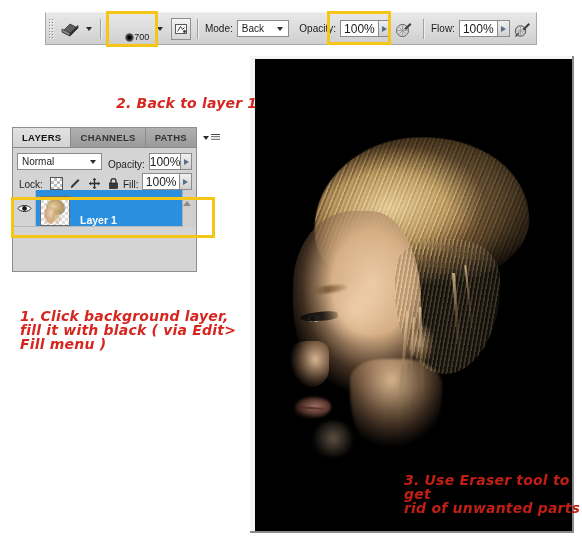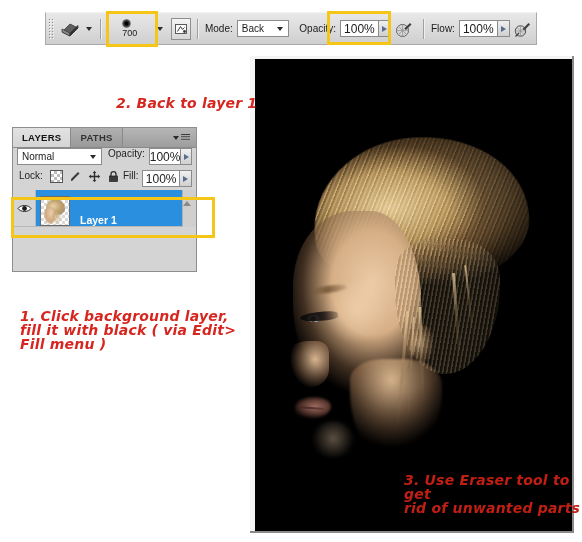--- a/index.html
+++ b/index.html
@@ -79,22 +79,22 @@
   }
   .brush-preset {
     display: flex;
     align-items: center;
     margin-left: 14px;
   }
   .brush-thumb {
     width: 30px;
     height: 26px;
     display: flex;
-    flex-direction: column;
-    align-items: flex-start;
+    flex-direction: row;
+    align-items: flex-end;
     justify-content: center;
   }
   .brush-dot {
     width: 9px; height: 9px;
     border-radius: 50%;
     background: radial-gradient(circle, #000 20%, #555 55%, rgba(120,120,120,0) 85%);
   }
   .brush-size-label {
     font-size: 9px;
     line-height: 9px;
@@ -207,21 +207,21 @@
     border-top: 4px solid #2b2b2b;
   }
   .menu-lines {
     width: 9px; height: 7px;
     background-image: linear-gradient(#2b2b2b 1px, transparent 1px);
     background-size: 9px 2.4px;
   }
   .panel-row {
     height: 22px;
     display: flex;
-    align-items: flex-start;
+    align-items: flex-end;
     padding: 0 4px;
     background: #d4d4d4;
   }
   #blend-mode-select {
     width: 113px; height: 17px;
     background: #fff;
     border: 1px solid #8b8b8b;
     display: flex; align-items: center;
     padding-left: 4px;
     box-sizing: border-box;
@@ -592,20 +592,23 @@
 </div>
 
 <div id="brush-preset-highlight"></div>
 <div id="opacity-highlight"></div>
 
 <div id="layers-panel">
 
   <div id="panel-tabs">
     <div class="panel-tab active">
       <span>LAYERS</span>
+    </div>
+    <div class="panel-tab">
+      <span>CHANNELS</span>
     </div>
     <div class="panel-tab">
       <span>PATHS</span>
     </div>
     <div id="panel-menu-btn">
       <span class="menu-tri"></span>
       <span class="menu-lines"></span>
     </div>
   </div>
 

